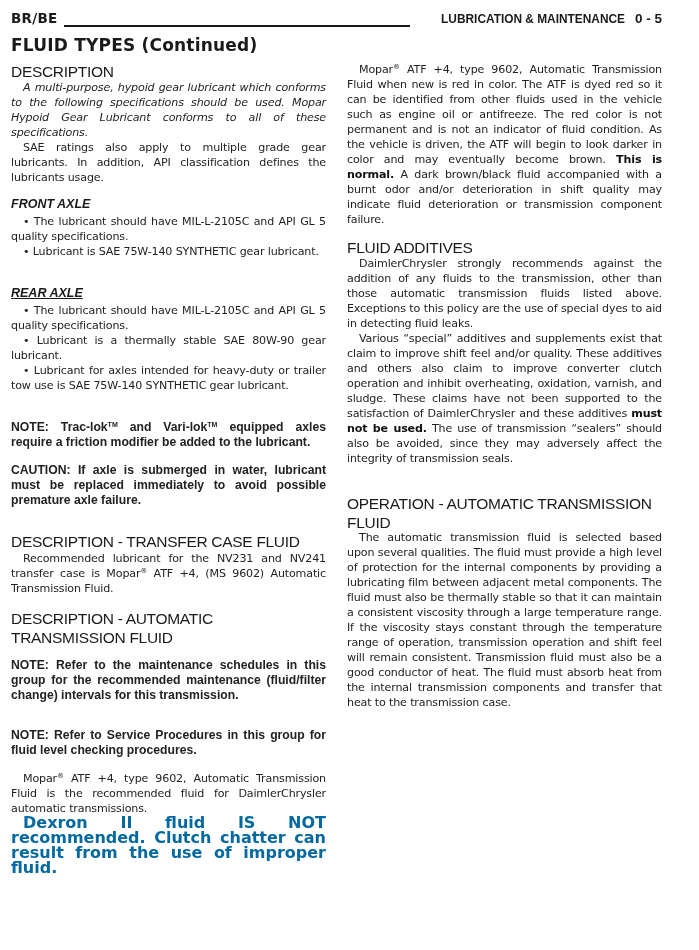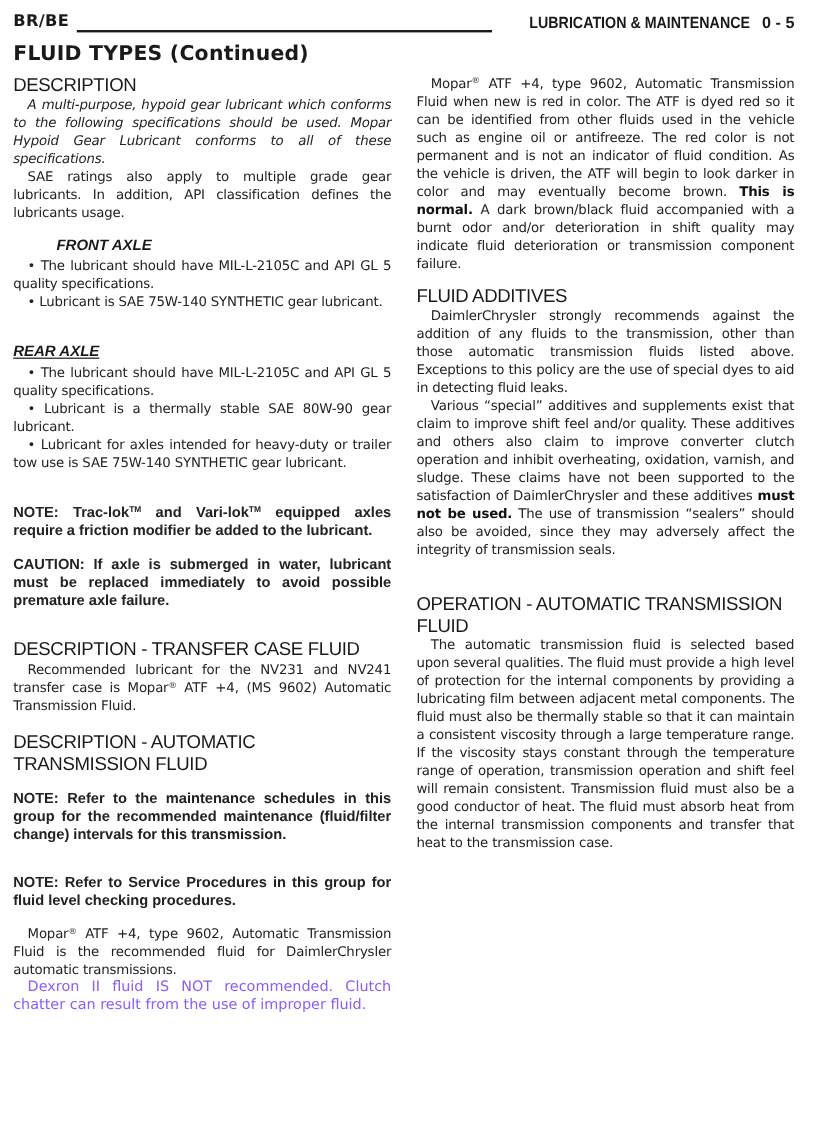--- a/index.html
+++ b/index.html
@@ -10,41 +10,41 @@
   .hdr-right { font-family:"Liberation Sans", sans-serif; font-weight:bold; font-size:13.5px; white-space:nowrap; transform:scaleX(0.88); transform-origin:right center; }
   .hdr-page { font-family:"Liberation Sans", sans-serif; font-weight:bold; font-size:13.5px; margin-left:10px; white-space:nowrap; }
 
   .cont-title { position:absolute; left:11px; top:35px; font-family:"DejaVu Sans", sans-serif; font-weight:bold; font-size:17px; letter-spacing:0.2px; }
 
   .h2 { position:absolute; font-family:"Liberation Sans", sans-serif; font-weight:normal; font-size:15.5px; line-height:19px; letter-spacing:-0.3px; width:315px; transform-origin:left top; }
   .h3 { position:absolute; font-family:"Liberation Sans", sans-serif; font-weight:bold; font-style:italic; font-size:12.5px; }
   .p { position:absolute; width:315px; text-align:justify; text-align-last:left; font-family:"DejaVu Sans", sans-serif; font-size:11.1px; line-height:15px; letter-spacing:-0.15px; color:#222; }
   .indent { text-indent:12px; }
   .note { position:absolute; width:315px; text-align:justify; text-align-last:left; font-family:"Liberation Sans", sans-serif; font-weight:bold; font-size:12.2px; line-height:15px; color:#222; }
-  .boldp { position:absolute; width:315px; text-align:justify; text-align-last:left; font-family:"DejaVu Sans", sans-serif; font-weight:normal; font-size:12px; line-height:15px; text-indent:12px; color:#8b5cf6; }
+  .boldp { position:absolute; width:315px; text-align:justify; text-align-last:left; font-family:"DejaVu Sans", sans-serif; font-weight:bold; font-size:16px; line-height:15px; text-indent:12px; color:#0369a1; }
   sup { font-size:7px; vertical-align:4px; line-height:0; }
   b { font-weight:bold; color:#111; }
 </style>
 </head>
 <body>
 
 <div class="header">
   <span class="hdr-left">BR/BE</span>
   <span class="hdr-rule"></span>
   <span class="hdr-right">LUBRICATION &amp; MAINTENANCE</span>
   <span class="hdr-page">0 - 5</span>
 </div>
 
 <div class="cont-title">FLUID TYPES (Continued)</div>
 
 <div class="h2" style="left:11px; top:62px;">DESCRIPTION</div>
 <div class="p indent" style="left:11px; top:80px;font-style:italic;">A multi-purpose, hypoid gear lubricant which conforms to the following specifications should be used. Mopar Hypoid Gear Lubricant conforms to all of these specifications.</div>
 <div class="p indent" style="left:11px; top:140px;">SAE ratings also apply to multiple grade gear lubricants. In addition, API classification defines the lubricants usage.</div>
 
-<div class="h3" style="left:11px; top:197px;margin-left:36px;">FRONT AXLE</div>
+<div class="h3" style="left:11px; top:197px;">FRONT AXLE</div>
 <div class="p indent" style="left:11px; top:214px;">• <span>The lubricant should have MIL-L-2105C and API GL 5 quality specifications.</span></div>
 <div class="p indent" style="left:11px; top:244px;">• <span>Lubricant is SAE 75W-140 SYNTHETIC gear lubricant.</span></div>
 
 <div class="h3" style="left:11px; top:286px;text-decoration:underline;">REAR AXLE</div>
 <div class="p indent" style="left:11px; top:303px;">• <span>The lubricant should have MIL-L-2105C and API GL 5 quality specifications.</span></div>
 <div class="p indent" style="left:11px; top:333px;">• <span>Lubricant is a thermally stable SAE 80W-90 gear lubricant.</span></div>
 <div class="p indent" style="left:11px; top:363px;">• <span>Lubricant for axles intended for heavy-duty or trailer tow use is SAE 75W-140 SYNTHETIC gear lubricant.</span></div>
 
 <div class="note" style="left:11px; top:420px;"><span>NOTE: Trac-lok</span><sup>TM</sup><span> and Vari-lok</span><sup>TM</sup><span> equipped axles require a friction modifier be added to the lubricant.</span></div>
 

